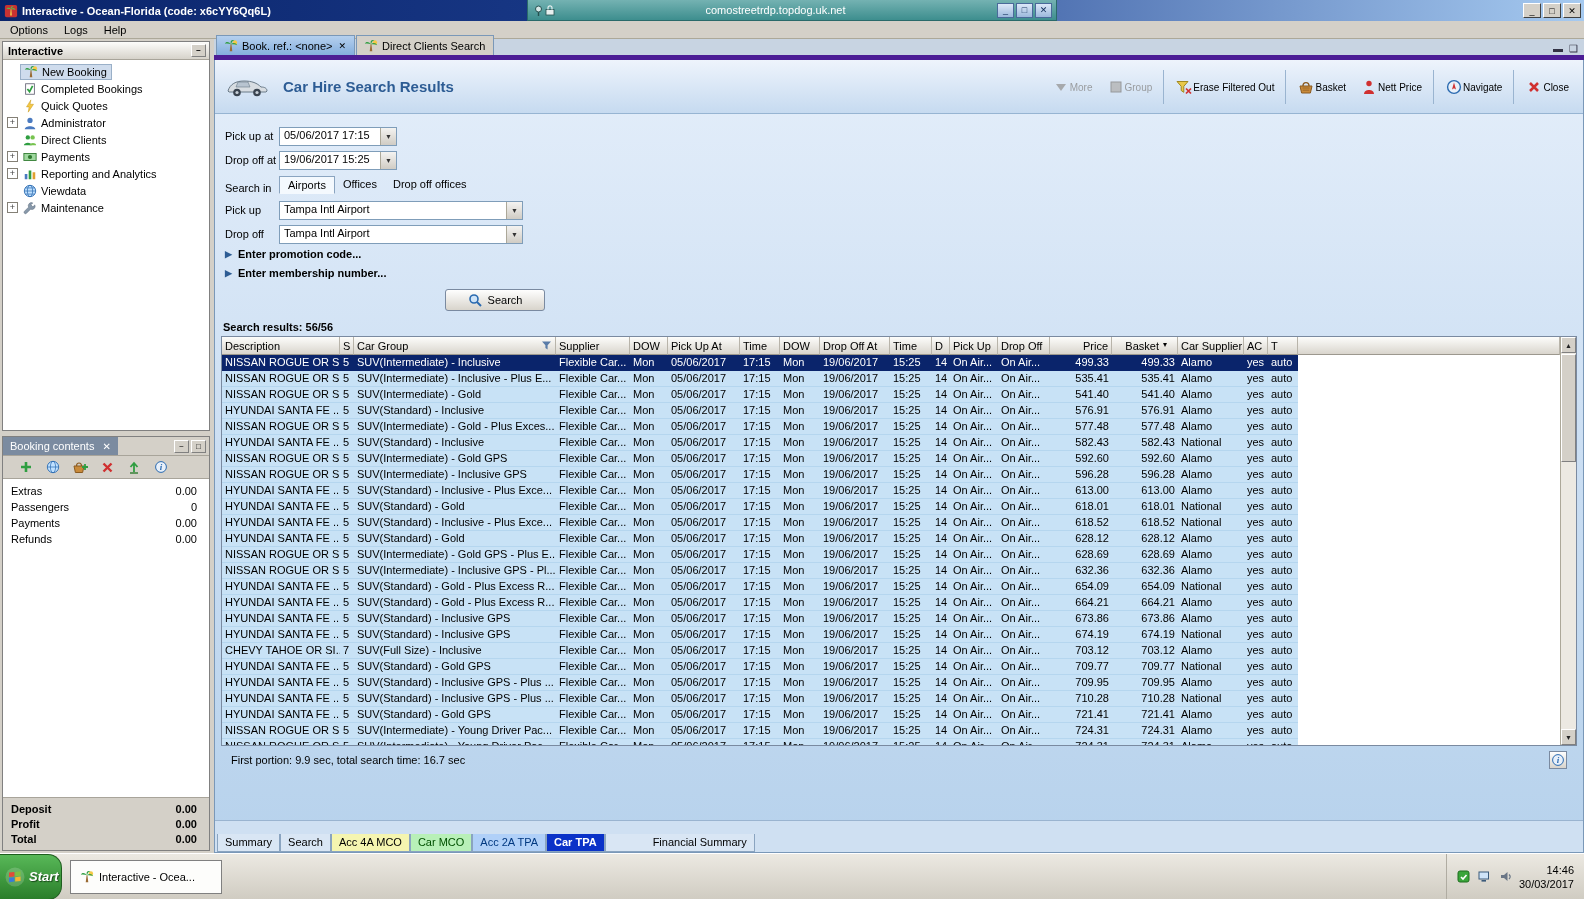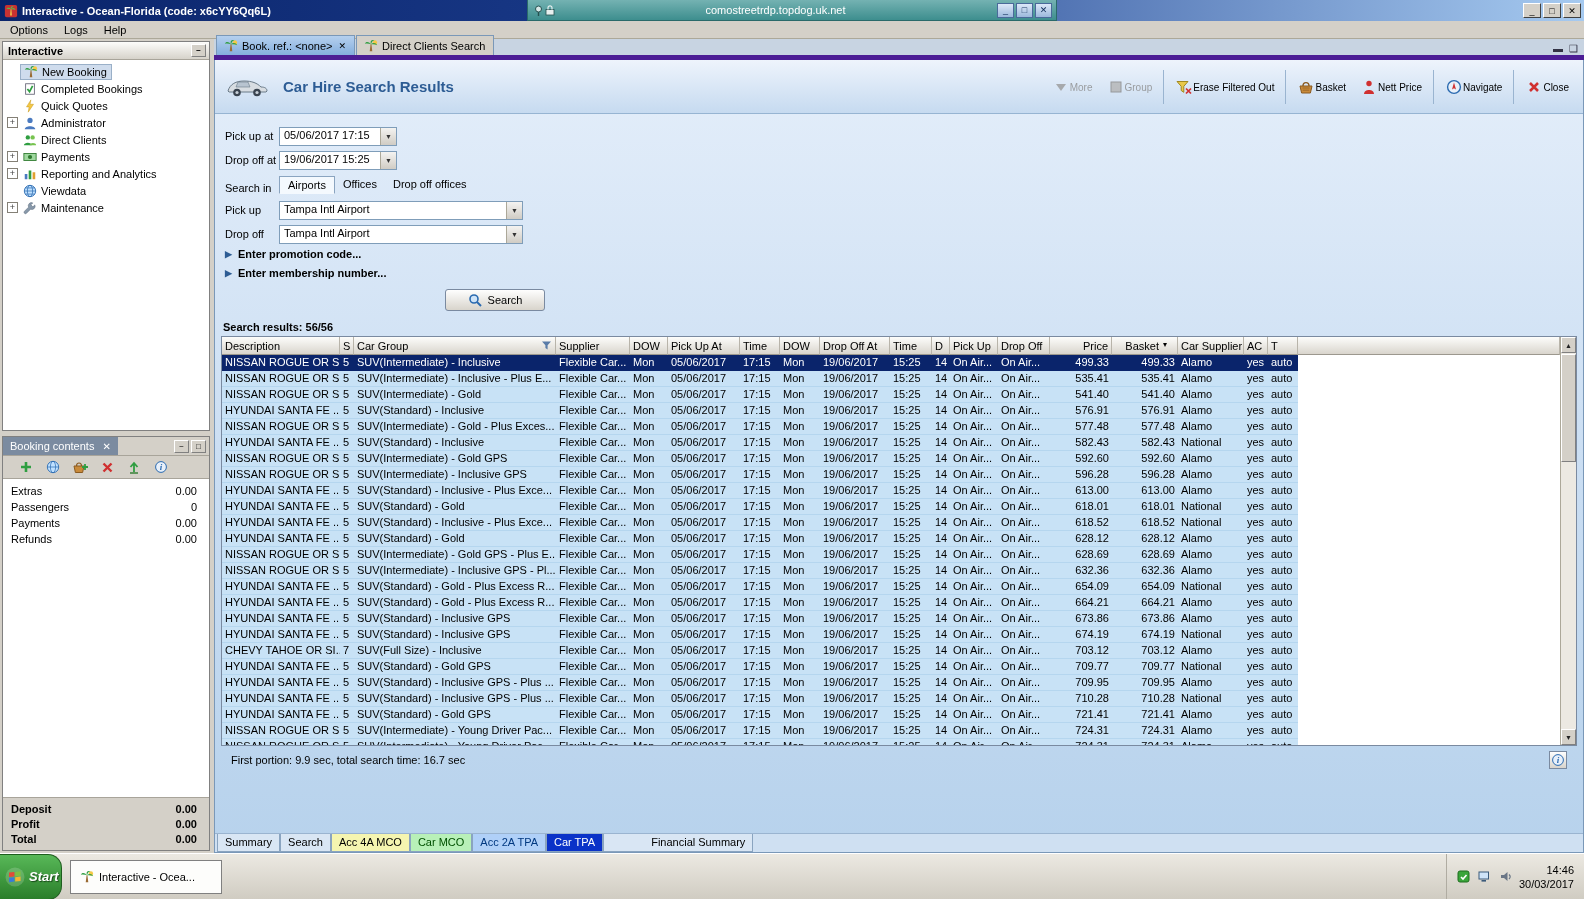--- a/index.html
+++ b/index.html
@@ -125,24 +125,24 @@
   .sbtn { height:16px; flex:none; background:#d4d0c8; border:1px solid; border-color:#fff #808080 #808080 #fff;
     display:flex; align-items:center; justify-content:center; font-size:7px; color:#222; }
   .strack { flex:1; position:relative; }
   .sthumb { position:absolute; top:1px; left:0; right:0; height:108px; background:#d4d0c8; border:1px solid;
     border-color:#fff #808080 #808080 #fff; }
 
   .gstatus { height:22px; flex:none; display:flex; align-items:center; padding:0 10px; margin:3px 6px 0; }
   .info-btn { margin-left:auto; width:18px; height:18px; background:linear-gradient(#fefefe,#d8d4cc);
     border:1px solid #7a8aa0; display:flex; align-items:center; justify-content:center; }
 
-  .btabs { margin-top:auto; display:flex; align-items:flex-end; height:19px; padding-left:2px;
+  .btabs { margin-top:auto; display:flex; align-items:flex-end; height:32px; padding-left:2px;
     border-top:1px solid #9ab4d0; flex:none; background:#cfe0f2; }
   .btab { padding:2px 7px 3px; border:1px solid #8aa4c0; border-top:none; margin-right:0; white-space:nowrap; }
-  .btab.active { font-weight:normal; }
+  .btab.active { font-weight:bold; }
 
   
   .statusbar { height:22px; flex:none; background:#d4d0c8; border-top:1px solid #fff; position:relative;
     display:flex; align-items:center; }
   .sb-center { position:absolute; left:0; right:0; display:flex; justify-content:center; gap:28px; }
   .sb-right { margin-left:auto; padding-right:2px; white-space:nowrap; }
 
   .taskbar { height:46px; flex:none; background:linear-gradient(#ece9e2,#d0ccc2); border-top:1px solid #fff;
     display:flex; align-items:center; }
   .start-btn { width:62px; height:46px; border-radius:0 14px 14px 0; background:linear-gradient(#58b858,#2a7e2a);

